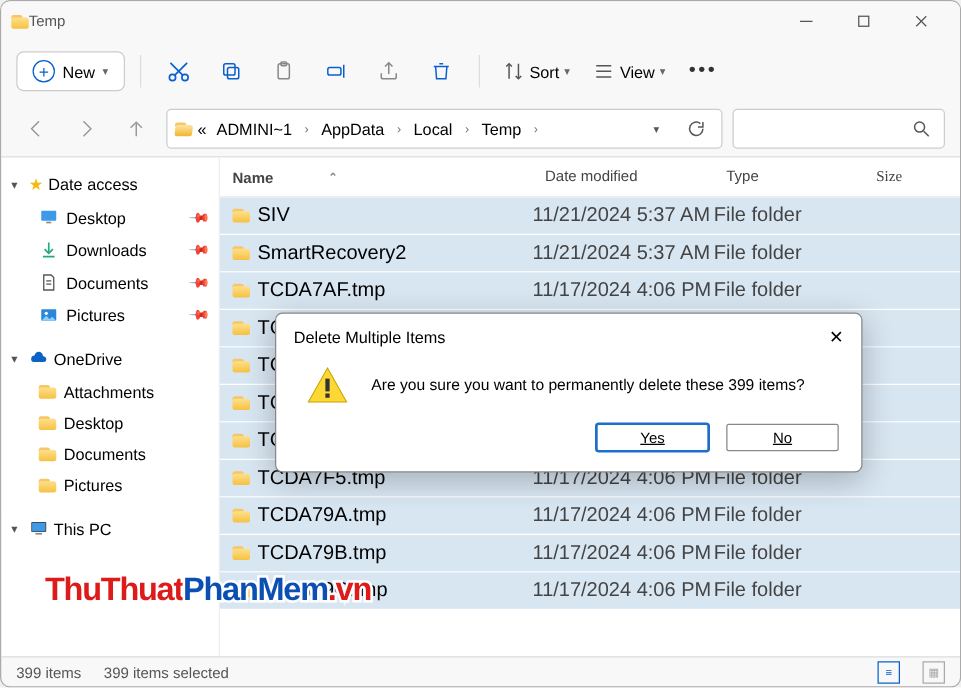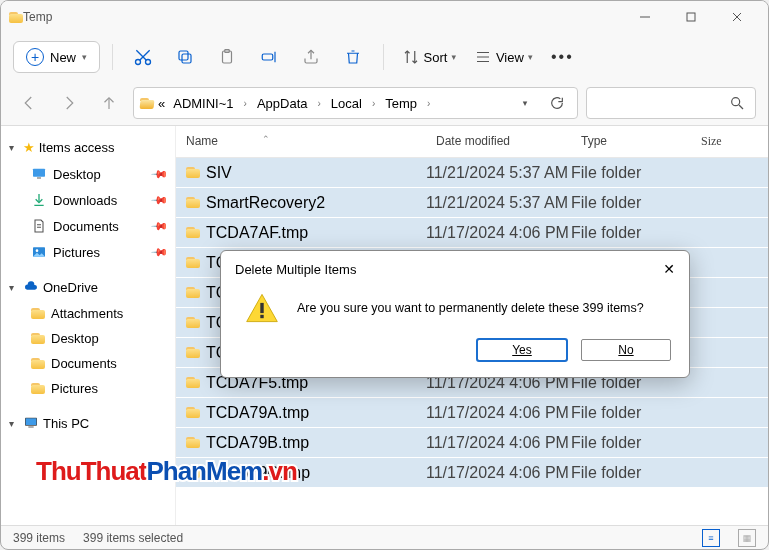--- a/index.html
+++ b/index.html
@@ -29,21 +29,21 @@
   .side-group { font-size: 13px; }
   .side-head { display: flex; align-items: center; gap: 4px; padding: 6px 8px; font-size: 13px; }
   .side-head .exp { font-size: 10px; color: #555; width: 10px; }
   .side-item { display: flex; align-items: center; gap: 6px; padding: 5px 8px 5px 30px; font-size: 13px; }
   .side-item .pin { margin-left: auto; color: #999; font-size: 11px; transform: rotate(45deg); }
   .star { color: #f7b90d; }
   .onedrive { color: #0b63c6; }
   .main { flex: 1; background: #fff; display: flex; flex-direction: column; overflow: hidden; }
   .cols { display: flex; border-bottom: 1px solid #e8e8e8; font-size: 12px; color: #444; }
   .cols > div { padding: 8px 10px; }
-  .c-name { width: 250px; display:flex; align-items:flex-start; gap:44px;}
+  .c-name { width: 250px; display:flex; align-items:center; gap:44px;font-weight:bold;}
   .c-date { width: 145px; }
   .c-type { width: 120px; }
   .c-size { flex: 1; font-family: Liberation Serif, serif; }
   .rows { flex: 1; overflow-y: auto; }
   .row { display: flex; align-items: center; font-size: 16px; background: #d8e6f2; border-bottom: 1px solid #fff; height: 30px; }
   .row .r-name { width: 250px; display: flex; align-items: center; gap: 6px; padding-left: 10px; }
   .row .r-date { width: 145px; color: #444; }
   .row .r-type { width: 120px; color: #444; }
   .status { height: 24px; border-top: 1px solid #ddd; display: flex; align-items: center; padding: 0 12px; font-size: 12px; color: #555; gap: 18px; }
   .status .spacer { flex:1; }
@@ -216,21 +216,21 @@
         </svg>
     </div>
   </div>
 
   <div class="content">
     <div class="sidebar">
       <div class="side-group">
         <div class="side-head">
           <span class="exp">▾</span>
           <span class="star">★</span>
-          <span>Items access</span>
+          <span>Date access</span>
         </div>
         <div class="side-item">
           <svg class="svg16" viewBox="0 0 24 24">
               <rect x="3" y="4" width="18" height="12" rx="1" fill="#3e9ae8"></rect>
               <rect x="9" y="17" width="6" height="2" fill="#888"></rect>
             </svg>
           <span>Desktop</span>
           <span class="pin">📌</span>
         </div>
         <div class="side-item">

